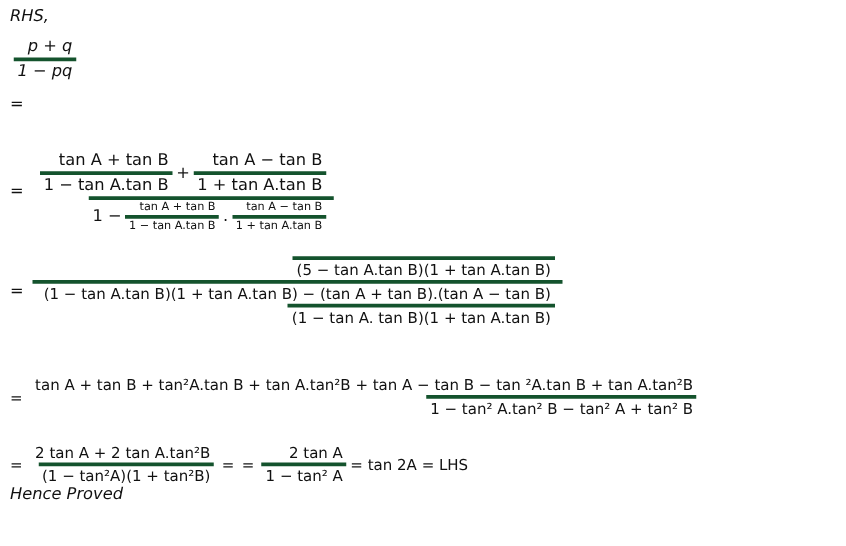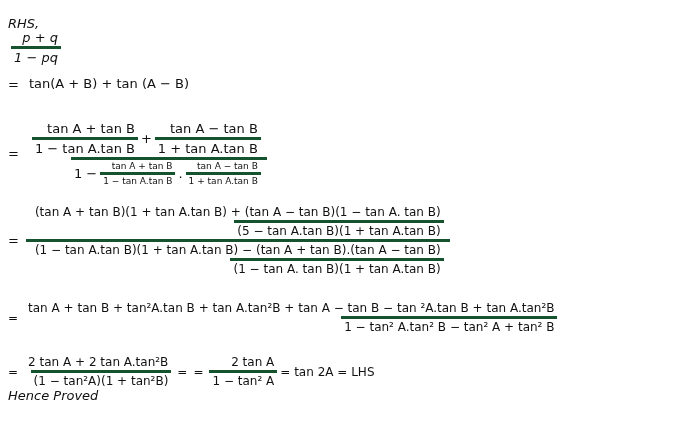--- a/index.html
+++ b/index.html
@@ -13,33 +13,32 @@
   .frac > .num { padding:0 3px 1px 3px; text-align:center; }
   .frac > .den { border-top:3px solid #14532d; padding:1px 3px 0 3px; text-align:center; }
   .eq { margin-right:4px; }
   .small { font-size:9px; }
   .mid { font-size:12px; }
   .plain { margin:0 3px; }
 </style>
 </head>
 <body>
 
-<div class="line it" style="top:16px;">RHS,</div>
+<div class="line it" style="top:6px;">RHS,</div>
 
 <div class="line" style="top:30px;">
   <span class="frac">
     <span class="num it">p + q</span>
     <span class="den it">1 − pq</span>
   </span>
 </div>
 
 <div class="line" style="top:76px;">
   <span class="eq">=</span>
   <span class="frac">
-    <span class="num">tan(A + B) + tan (A − B)</span>
   </span>
 </div>
 
 <div class="line" style="top:121px;">
   <span class="eq">=</span>
   <span class="frac">
     <span class="num" style="display:flex;align-items:center;">
       <span class="frac">
           <span class="num">tan A + tan B</span>
           <span class="den">1 − tan A.tan B</span>
@@ -63,21 +62,20 @@
         </span>
     </span>
   </span>
 </div>
 
 <div class="line" style="top:205px;">
   <span class="eq">=</span>
   <span class="frac mid">
     <span class="num">
       <span class="frac">
-          <span class="num">(tan A + tan B)(1 + tan A.tan B) + (tan A − tan B)(1 − tan A. tan B)</span>
           <span class="den">(5 − tan A.tan B)(1 + tan A.tan B)</span>
         </span>
     </span>
     <span class="den">
       <span class="frac">
           <span class="num">(1 − tan A.tan B)(1 + tan A.tan B) − (tan A + tan B).(tan A − tan B)</span>
           <span class="den">(1 − tan A. tan B)(1 + tan A.tan B)</span>
         </span>
     </span>
   </span>

